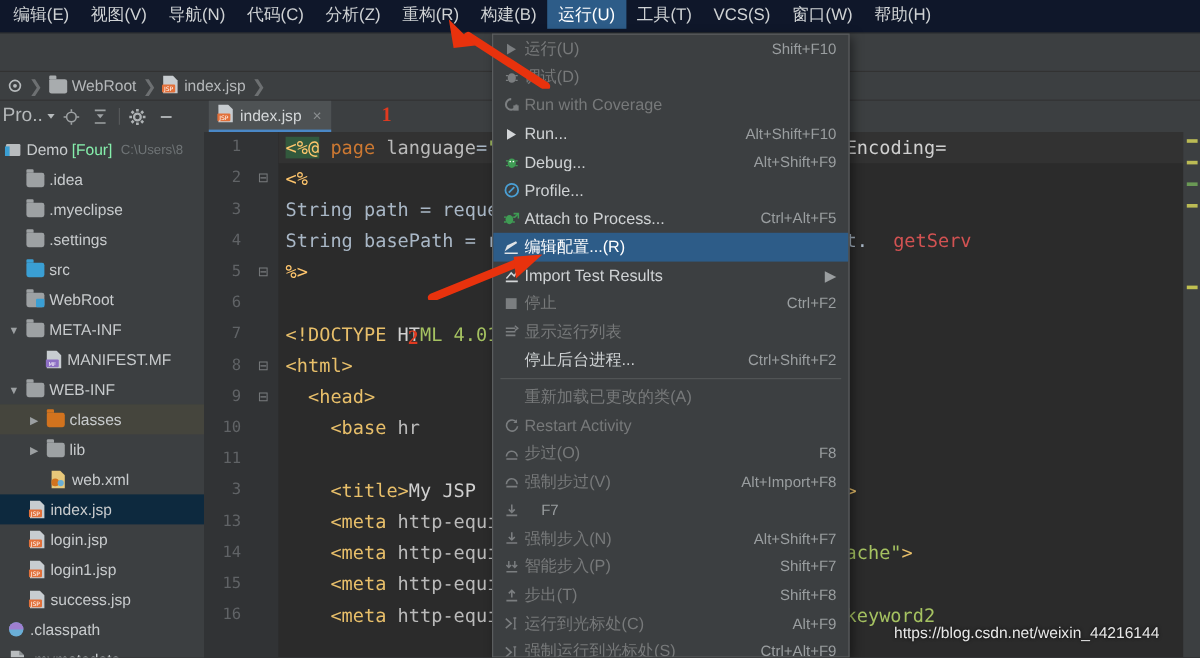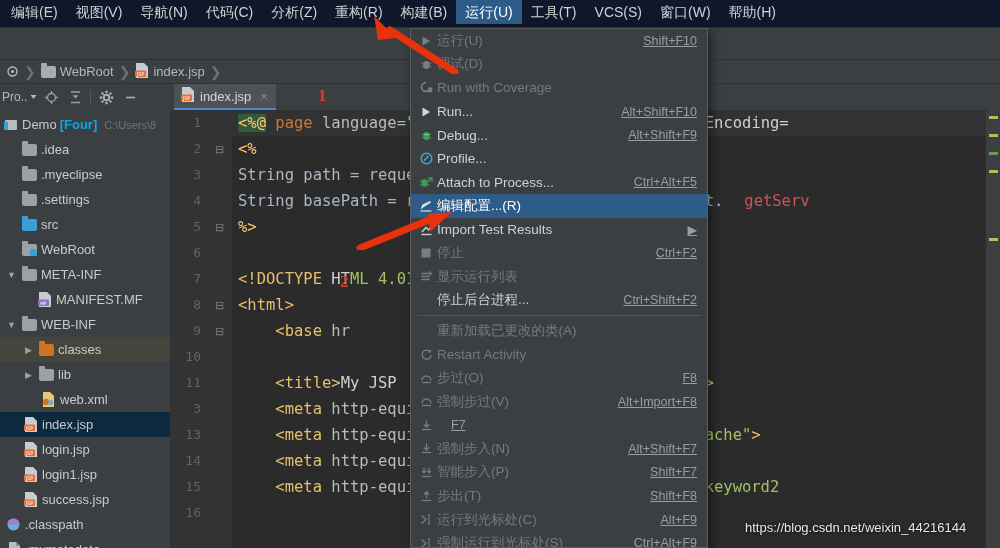--- a/index.html
+++ b/index.html
@@ -53,41 +53,41 @@
   }
   .crumb{display:flex;align-items:center;gap:4px;font-size:13px;color:#b5b8ba;padding:0 4px;}
   .crumbsep{color:#6d7072;font-size:14px;margin:0 1px;}
 
   
   .projhead{
     position:absolute;left:0;top:84px;width:170px;height:26px;
     background:#3c3f41;display:flex;align-items:center;gap:2px;
     box-sizing:border-box;padding-left:2px;
   }
-  .projhead .ptitle{font-size:12px;color:#b5b8ba;white-space:nowrap;display:flex;align-items:center;gap:2px;}
+  .projhead .ptitle{font-size:16px;color:#b5b8ba;white-space:nowrap;display:flex;align-items:center;gap:2px;}
   .pico{width:22px;height:20px;display:flex;align-items:center;justify-content:center;opacity:.8;}
   .vsep{width:1px;height:14px;background:#555859;margin:0 2px;}
 
   
   .tree{
     position:absolute;left:0;top:110px;width:170px;height:438px;
     background:#3c3f41;overflow:hidden;box-sizing:border-box;
     padding-top:2px;
   }
   .trow{
     height:25px;display:flex;align-items:center;gap:3px;
     font-size:13px;color:#c8cbcd;white-space:nowrap;box-sizing:border-box;
     padding-right:2px;
   }
   .trow.sel{background:#0d293e;}
   .trow .arrow{width:13px;text-align:center;font-size:9px;color:#9ca0a2;flex:none;}
   .trow .ico{width:17px;height:16px;flex:none;display:flex;align-items:center;justify-content:center;}
   .trow .lbl{overflow:hidden;text-overflow:clip;}
   .trow .sub{color:#6f7476;font-size:11px;margin-left:4px;}
-  .trow .bold{font-weight:bold;color:#0ea5e9;}
+  .trow .bold{font-weight:normal;color:#86efac;}
 
   
   .fold{width:15px;height:12px;border-radius:1px 2px 2px 2px;position:relative;display:block;}
   .fold:before{content:"";position:absolute;left:0;top:-3px;width:6px;height:3px;border-radius:1px 1px 0 0;background:inherit;}
 
   
   .edtabs{
     position:absolute;left:170px;top:84px;width:830px;height:26px;
     background:#3c3f41;box-sizing:border-box;
   }
@@ -158,21 +158,21 @@
   }
   .ditem{
     height:23.6px;display:flex;align-items:center;
     font-size:13.5px;color:#cfd2d4;box-sizing:border-box;
     padding:0 10px 0 4px;white-space:nowrap;
   }
   .ditem.disabled{color:#77797a;}
   .ditem.sel{background:#2d5c88;color:#ffffff;}
   .ditem .dico{width:22px;height:16px;flex:none;display:flex;align-items:center;justify-content:center;}
   .ditem .dlbl{flex:1;overflow:hidden;}
-  .ditem .dkey{color:#9a9ea0;font-size:12.5px;padding-left:14px;text-decoration:underline;}
+  .ditem .dkey{color:#9a9ea0;font-size:12.5px;padding-left:14px;}
   .ditem.sel .dkey{color:#dde4ea;}
   .dsep{height:1px;background:#515455;margin:3px 6px;}
 
   
   .anno{position:absolute;pointer-events:none;}
   .annolabel{
     position:absolute;color:#e03a20;font-weight:bold;font-size:17px;
     font-family:"Liberation Serif", serif;
   }
   .watermark{
@@ -535,20 +535,21 @@
 
     <div class="codearea">
       <div class="cline hl"><span class="k-jsp">&lt;%@</span><span class="k-txt"> </span><span class="k-kw">page</span><span class="k-txt"> </span><span class="k-attr">lan</span><span class="k-attr">guage</span><span class="k-punc">=</span><span class="k-str">"java"</span><span class="k-txt"> </span><span class="k-attr">import</span><span class="k-punc">=</span><span class="k-str">"java.util.*"</span><span class="k-txt"> </span><span class="k-white">pageEncoding=</span></div>
       <div class="cline"><span class="k-jsp" style="background:none">&lt;%</span></div>
       <div class="cline"><span class="k-txt">String path = request.getContextPath</span><span class="k-punc">()</span><span class="k-yellow">;</span></div>
       <div class="cline"><span class="k-txt">String basePath = request.getScheme</span><span class="k-punc">()+</span><span class="k-str">"://"</span><span class="k-punc">+</span><span class="k-txt">request.</span><span class="k-meth">getServ</span></div>
       <div class="cline"><span class="k-jsp" style="background:none">%&gt;</span></div>
       <div class="cline"> </div>
       <div class="cline"><span class="k-tag">&lt;!DOCTYPE</span><span class="k-white"> HT</span><span class="k-str">ML 4.01 Transitional/</span><span class="k-str">/</span></div>
       <div class="cline"><span class="k-tag">&lt;html&gt;</span></div>
+      <div class="cline"><span class="k-tag">  &lt;head&gt;</span></div>
       <div class="cline"><span class="k-tag">    &lt;base </span><span class="k-attr">hr</span></div>
       <div class="cline"> </div>
       <div class="cline"><span class="k-tag">    &lt;title&gt;</span><span class="k-white">M</span><span class="k-white">y JSP 'index.jsp' start</span><span class="k-white">ing page</span><span class="k-tag">&lt;/title&gt;</span></div>
       <div class="cline"><span class="k-tag">    &lt;meta </span><span class="k-attr">ht</span><span class="k-attr">tp-equiv="pragma" conte</span><span class="k-attr">nt=</span><span class="k-str">"no-cache"</span><span class="k-tag">&gt;</span></div>
       <div class="cline"><span class="k-tag">    &lt;meta </span><span class="k-attr">ht</span><span class="k-attr">tp-equiv="cache-control</span><span class="k-str">"</span><span class="k-white"> content=</span><span class="k-str">"no-cache"</span><span class="k-tag">&gt;</span></div>
       <div class="cline"><span class="k-tag">    &lt;meta </span><span class="k-attr">ht</span><span class="k-attr">tp-equiv="expires" cont</span><span class="k-attr">ent=</span><span class="k-str">"0"</span><span class="k-tag">&gt;</span></div>
       <div class="cline"><span class="k-tag">    &lt;meta </span><span class="k-attr">ht</span><span class="k-attr">tp-equiv="keywords" con</span><span class="k-attr">tent=</span><span class="k-str">"keyword1,keyword2</span></div>
 
       <div class="rail">
         <span>↻</span>

